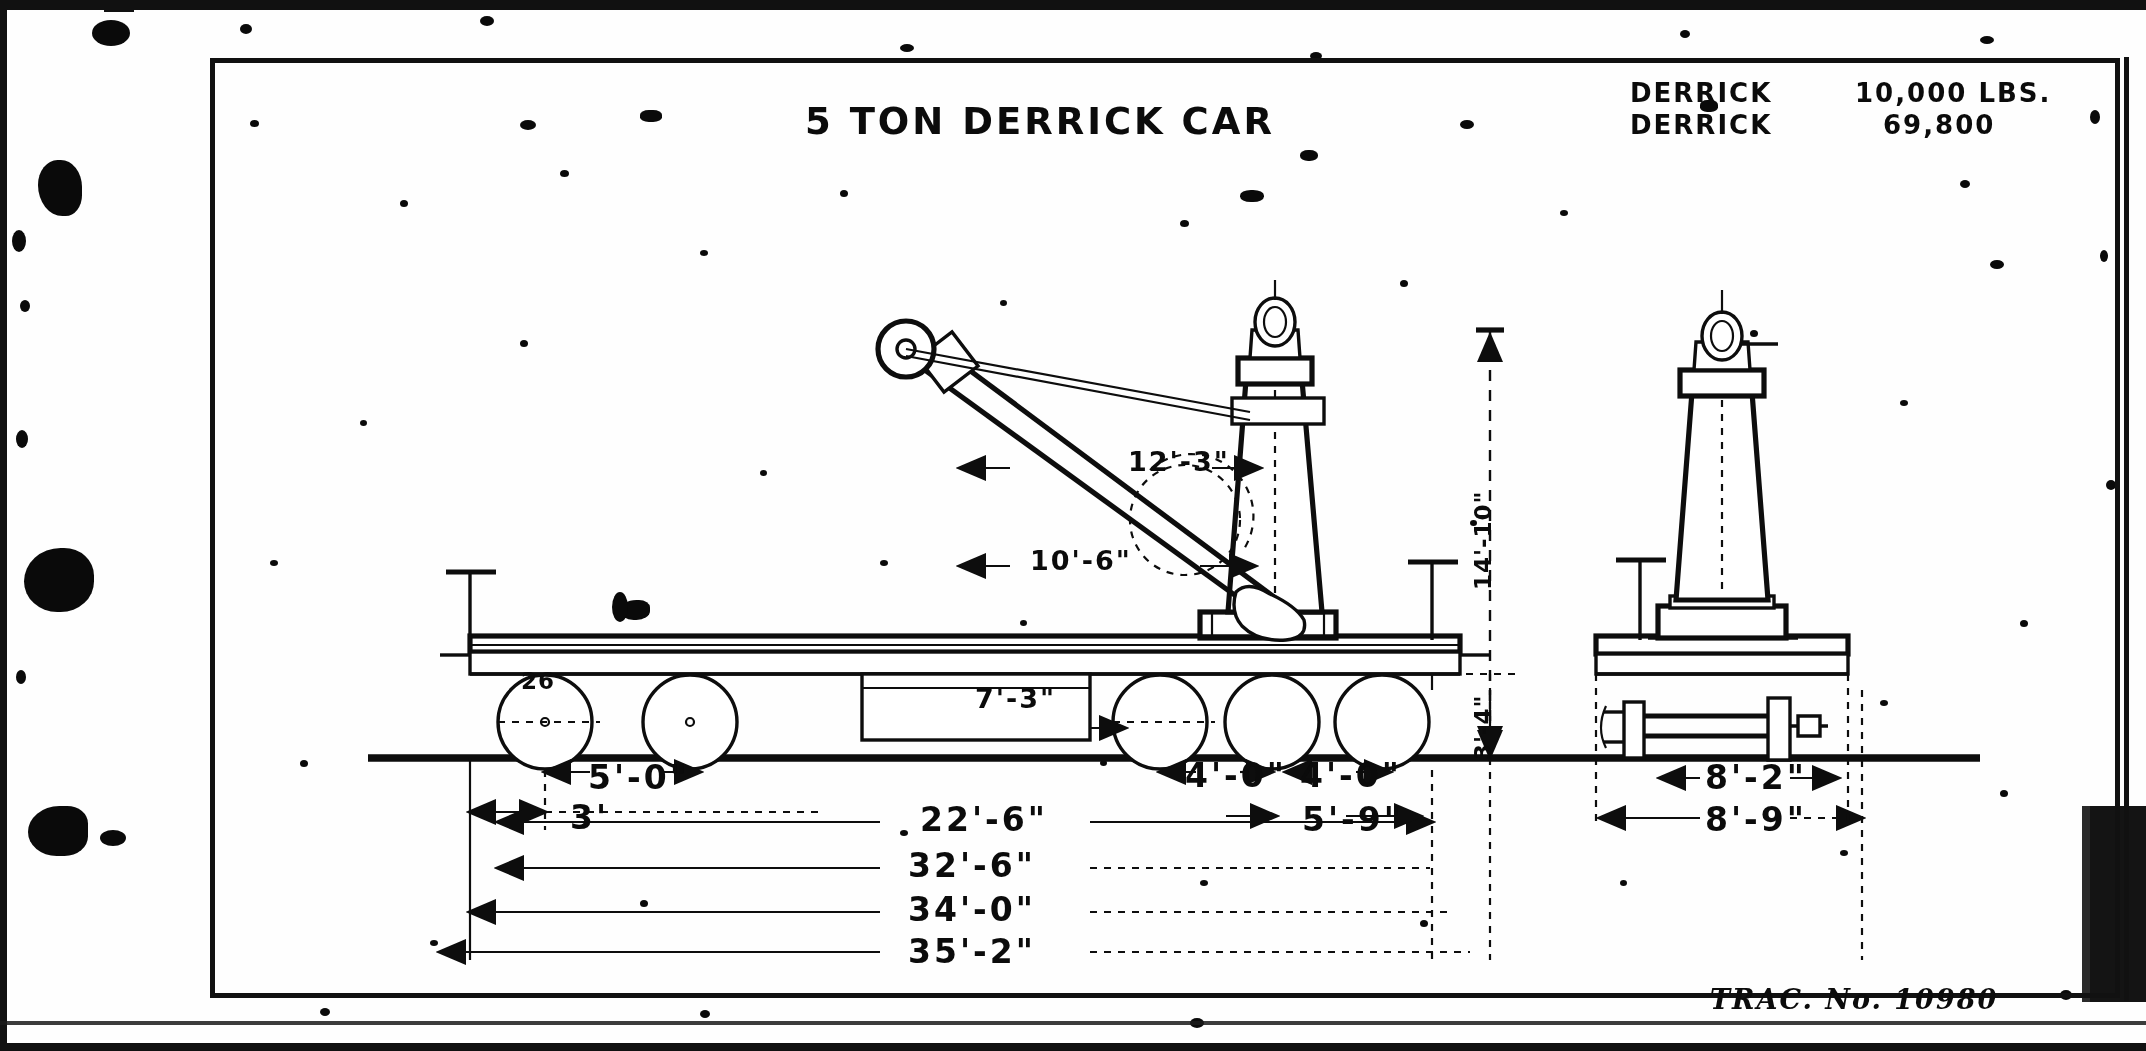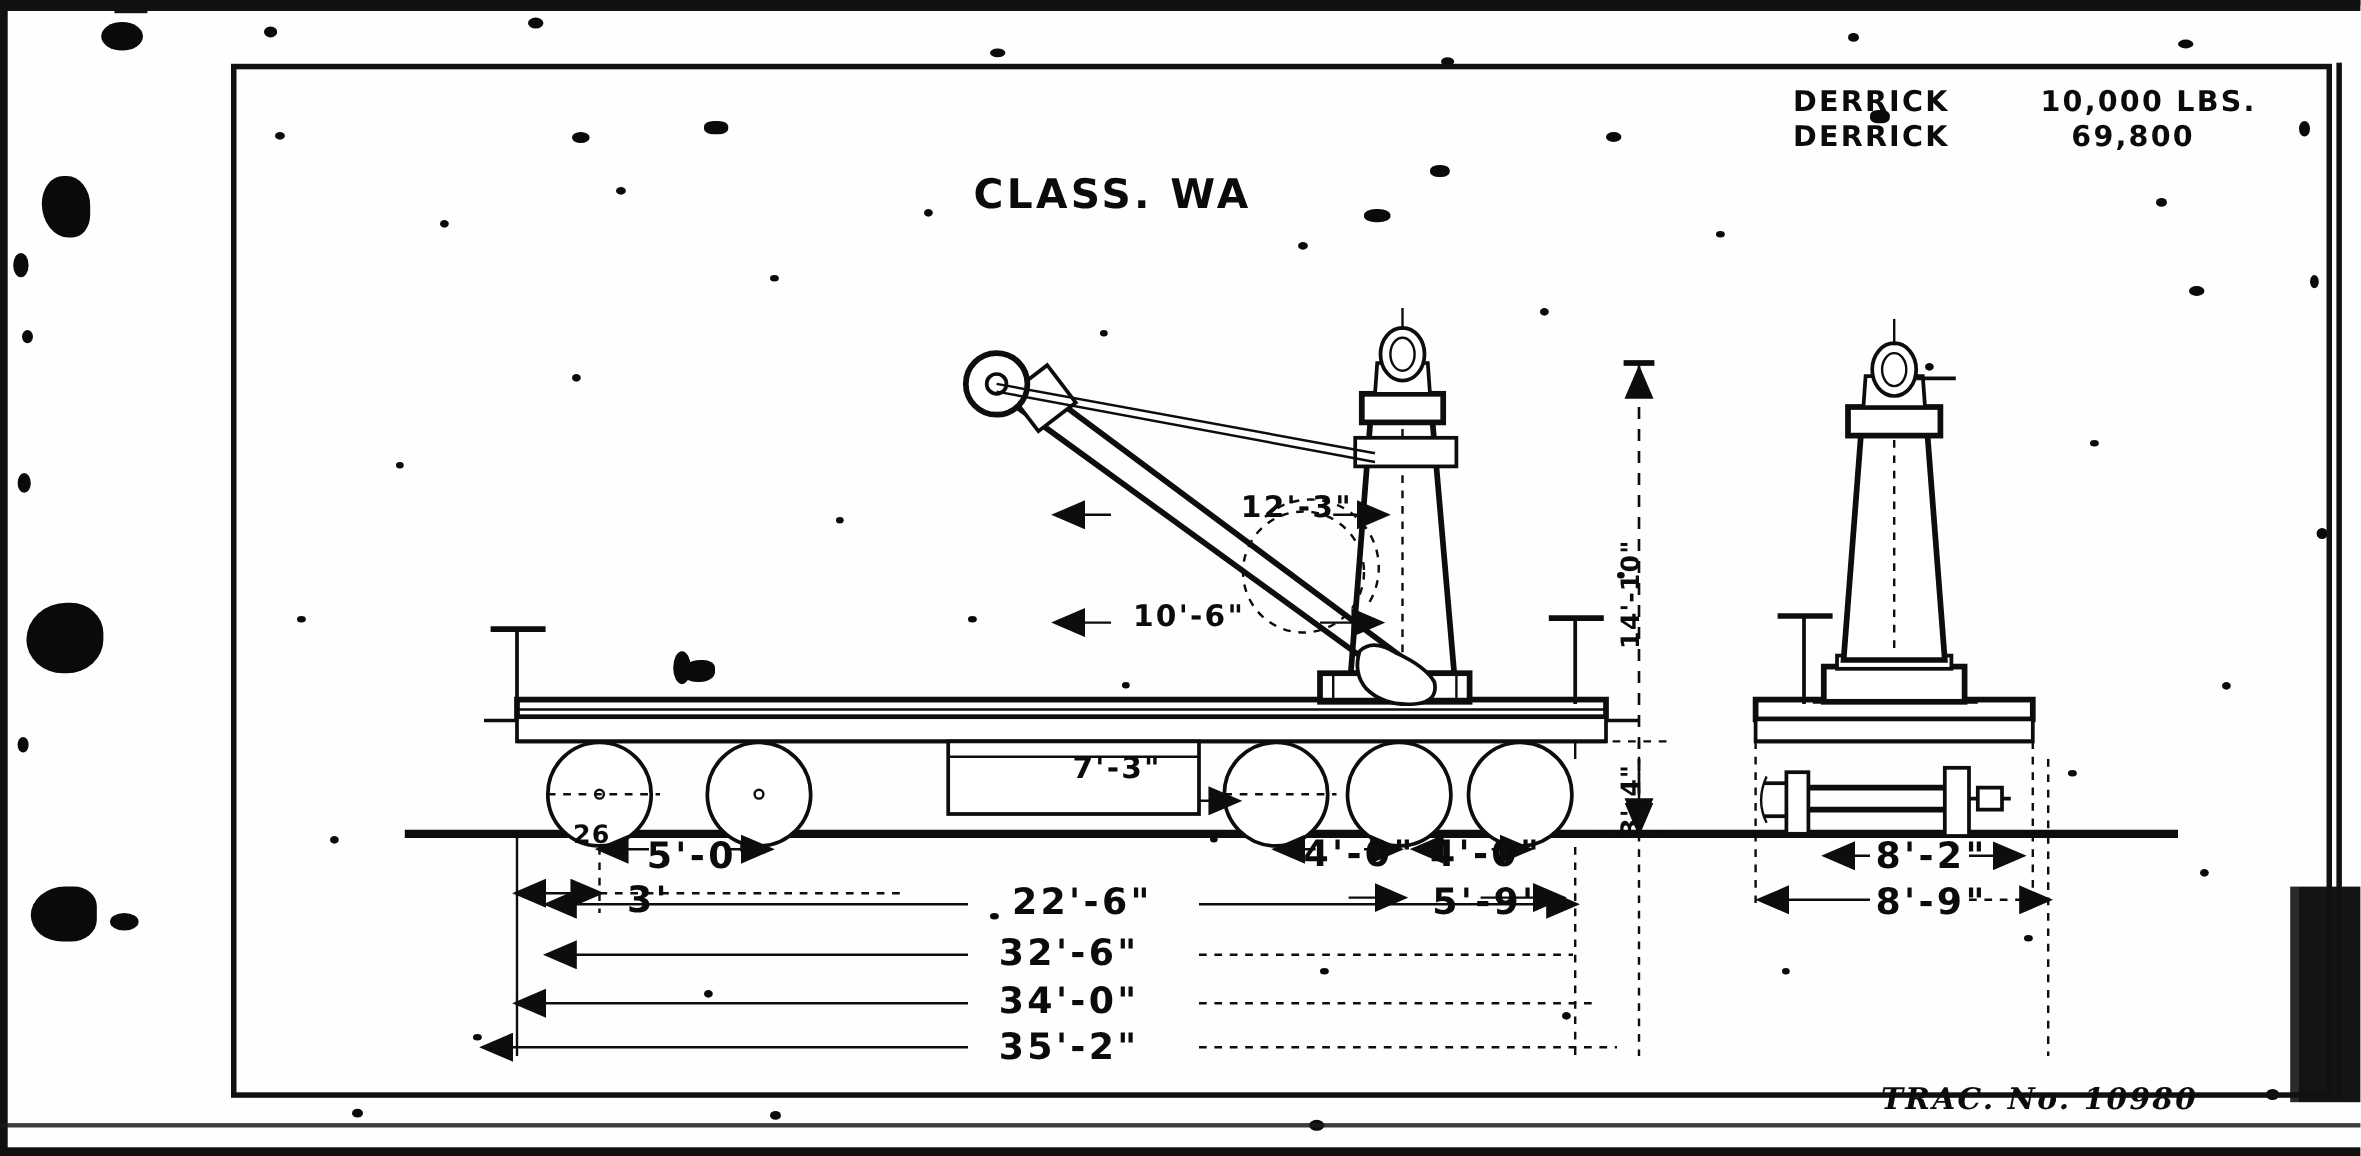--- a/index.html
+++ b/index.html
@@ -357,37 +357,37 @@
       <line class="ln thin" x1="1660" y1="778" x2="1700" y2="778" marker-start="url(#arS)"></line>
       <line class="ln thin" x1="1790" y1="778" x2="1838" y2="778" marker-end="url(#ar)"></line>
       <line class="ln thin" x1="1600" y1="818" x2="1700" y2="818" marker-start="url(#arS)"></line>
       <line class="ln thin dashfine" x1="1790" y1="818" x2="1862" y2="818" marker-end="url(#ar)"></line>
       <line class="ln thin dashfine" x1="1596" y1="674" x2="1596" y2="824"></line>
       <line class="ln thin dashfine" x1="1848" y1="674" x2="1848" y2="824"></line>
       <line class="ln thin dashfine" x1="1862" y1="690" x2="1862" y2="960"></line>
     </g>
   </svg>
 
-  <div class="stencil" id="title2">CLASS. WA</div>
+  <div class="stencil" id="title1">5 TON DERRICK CAR</div>
 
   <div class="stencil" id="capacity-label">DERRICK</div>
   <div class="stencil" id="capacity-value">10,000 LBS.</div>
   <div class="stencil" id="weight-label">DERRICK</div>
   <div class="stencil" id="weight-value">69,800</div>
 
   <div class="stencil" id="trac-no">TRAC. No. 10980</div>
 
   <div class="dimtext med" style="left:1128px;top:446px;">12'-3"</div>
   <div class="dimtext med" style="left:1030px;top:545px;">10'-6"</div>
   <div class="dimtext med" style="left:975px;top:683px;">7'-3"</div>
 
   <div class="dimtext sm vert" style="left:1470px;top:590px;">14'-10"</div>
   <div class="dimtext sm vert" style="left:1470px;top:760px;">3'-4"</div>
 
-  <div class="dimtext sm" style="left:521px;top:746px;">26</div>
+  <div class="dimtext sm" style="left:521px;top:668px;">26</div>
 
   <div class="dimtext big" style="left:588px;top:758px;">5'-0"</div>
   <div class="dimtext big" style="left:570px;top:798px;">3'</div>
 
   <div class="dimtext big" style="left:1185px;top:756px;">4'-0"</div>
   <div class="dimtext big" style="left:1300px;top:756px;">4'-0"</div>
   <div class="dimtext big" style="left:1302px;top:800px;">5'-9"</div>
 
   <div class="dimtext big" style="left:920px;top:800px;">22'-6"</div>
   <div class="dimtext big" style="left:908px;top:846px;">32'-6"</div>

